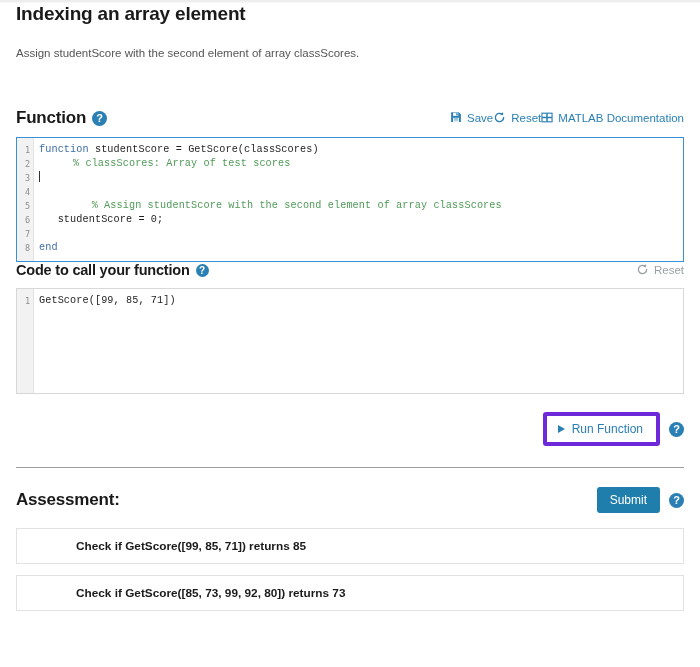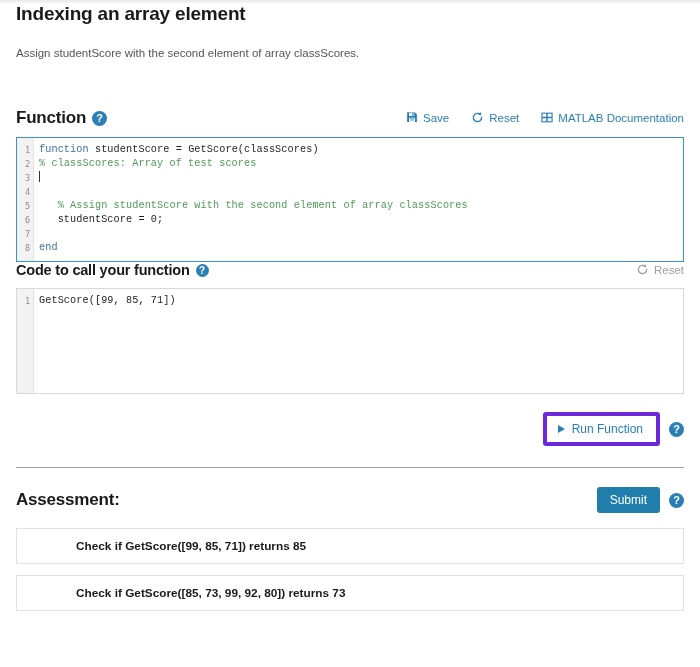--- a/index.html
+++ b/index.html
@@ -90,21 +90,20 @@
     cursor: pointer;
   }
   .help-icon.lg {
     width: 15px; height: 15px; line-height: 15px; font-size: 11px;
   }
 
   
   .toolbar {
     display: flex;
     align-items: center;
-    gap: 22px;
   }
   .tool-link {
     display: flex;
     align-items: center;
     gap: 5px;
     font-size: 11.5px;
     color: #2a7fb5;
     cursor: pointer;
     white-space: nowrap;
   }
@@ -149,21 +148,21 @@
   }
   .code .line {
     font-family: Liberation Mono, monospace;
     font-size: 10.2px;
     line-height: 14px;
     color: #1f1f1f;
     white-space: pre;
     letter-spacing: 0.1px;
   }
   .kw { color: #3d6fa5; }
-  .cmt { color: #4f9a57; }
+  .cmt { color: #4f9a57; margin-left: 34px; }
   .caret {
     display: inline-block;
     width: 1px;
     height: 11px;
     background: #333333;
     vertical-align: -2px;
   }
 
   
   .run-row {

